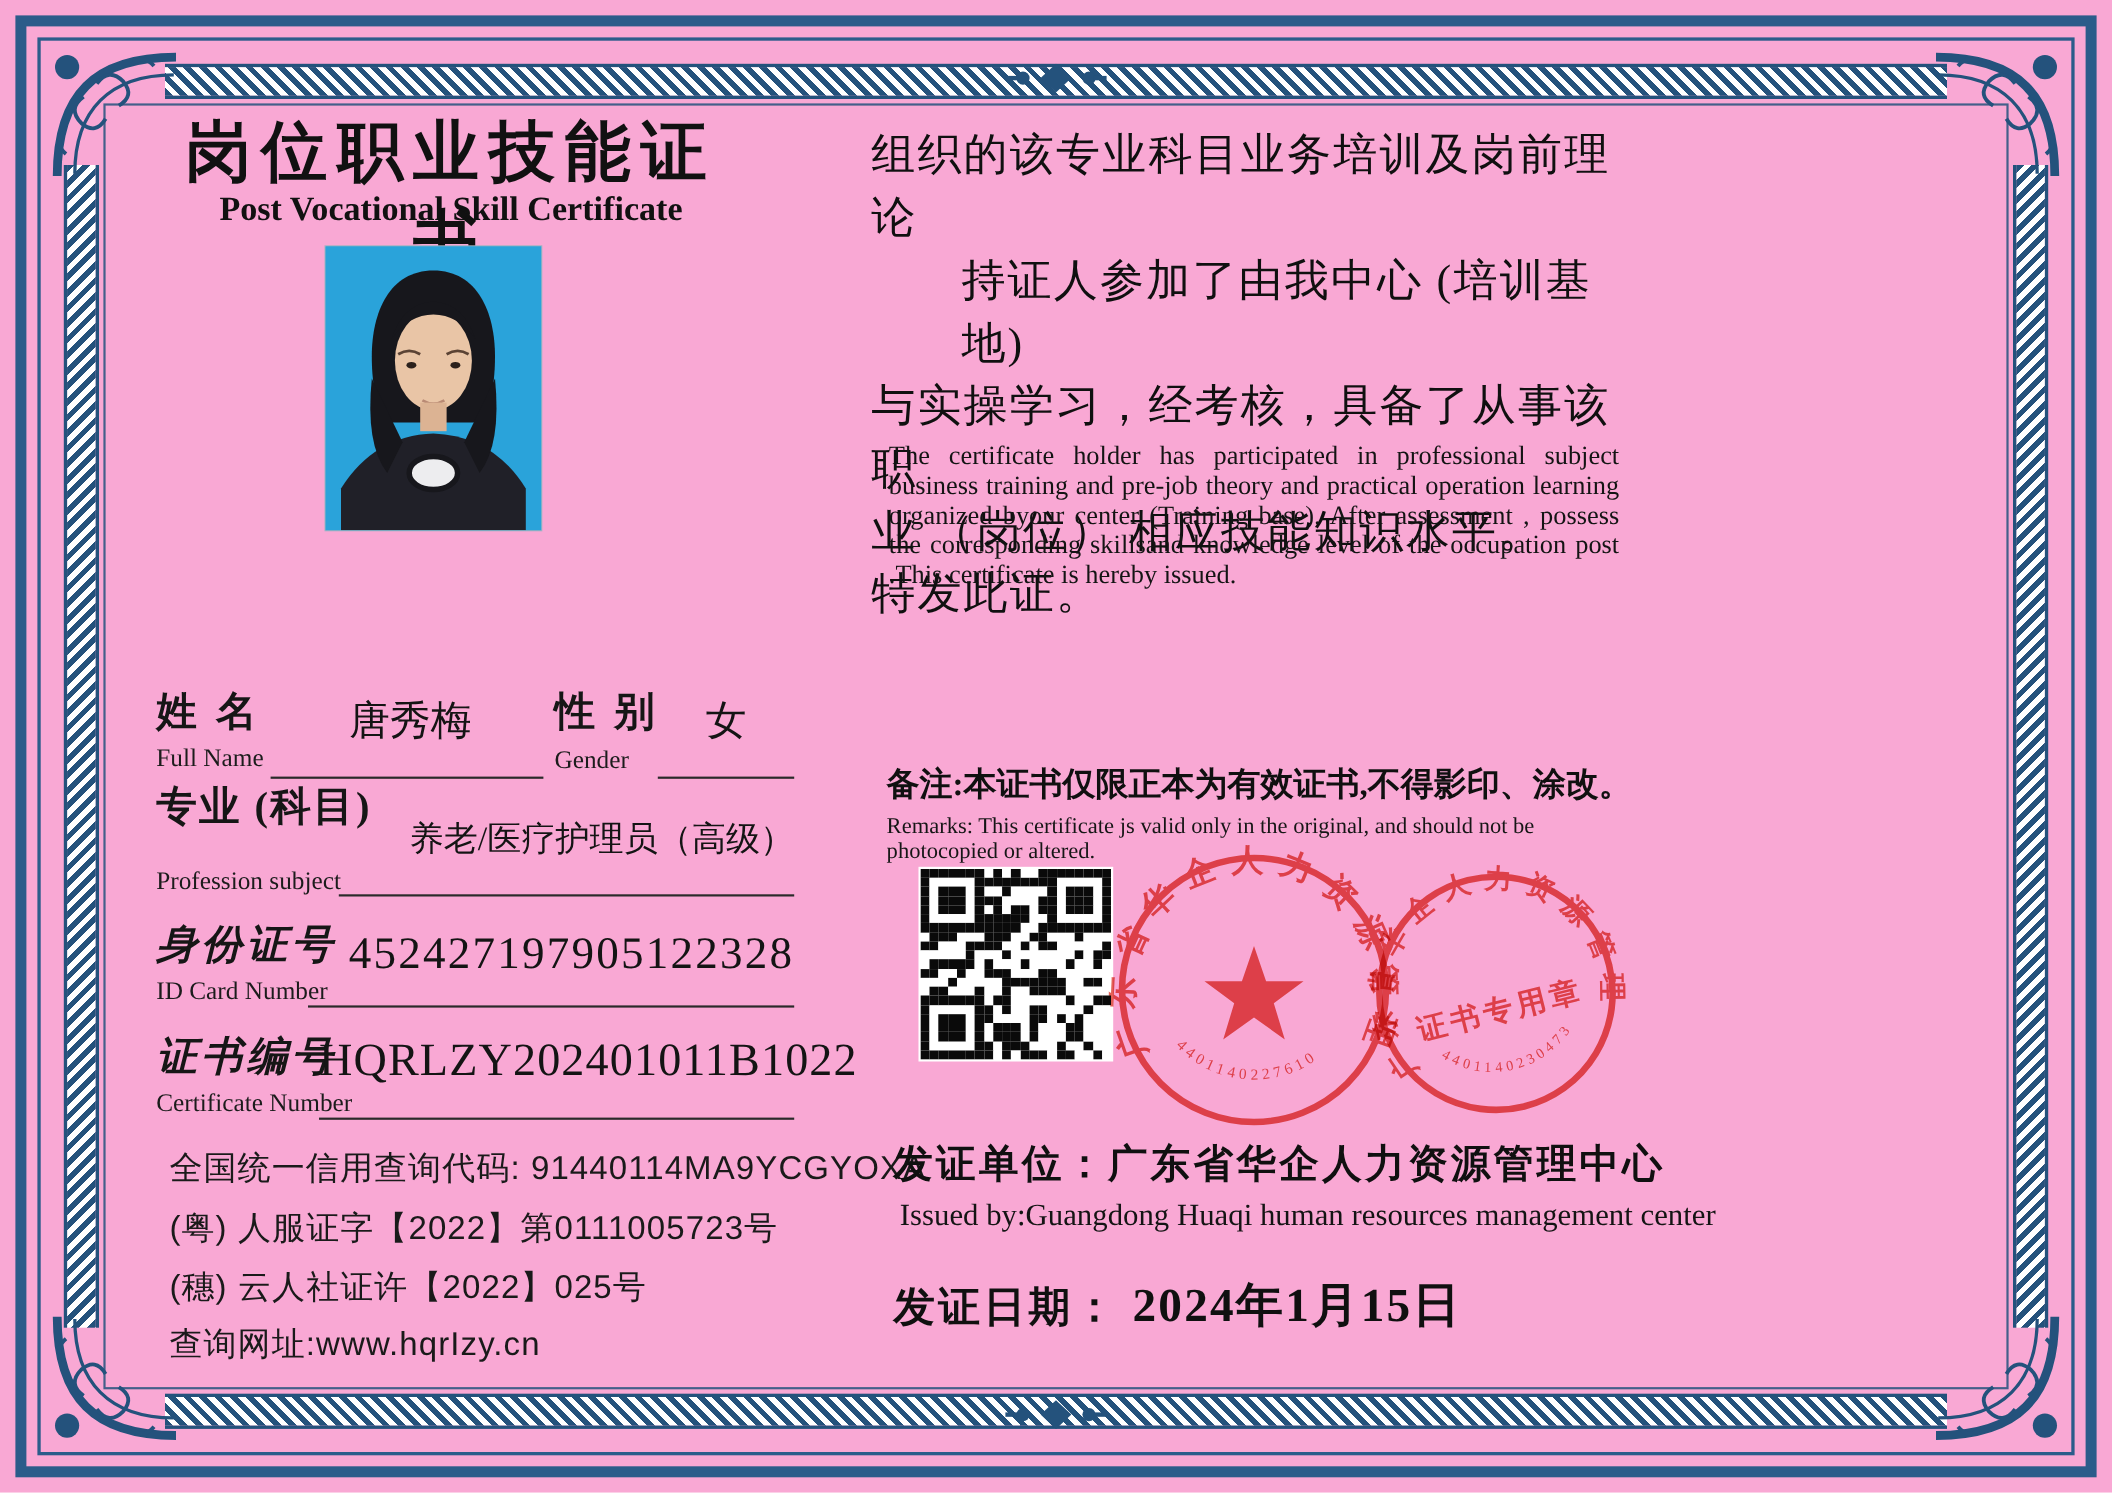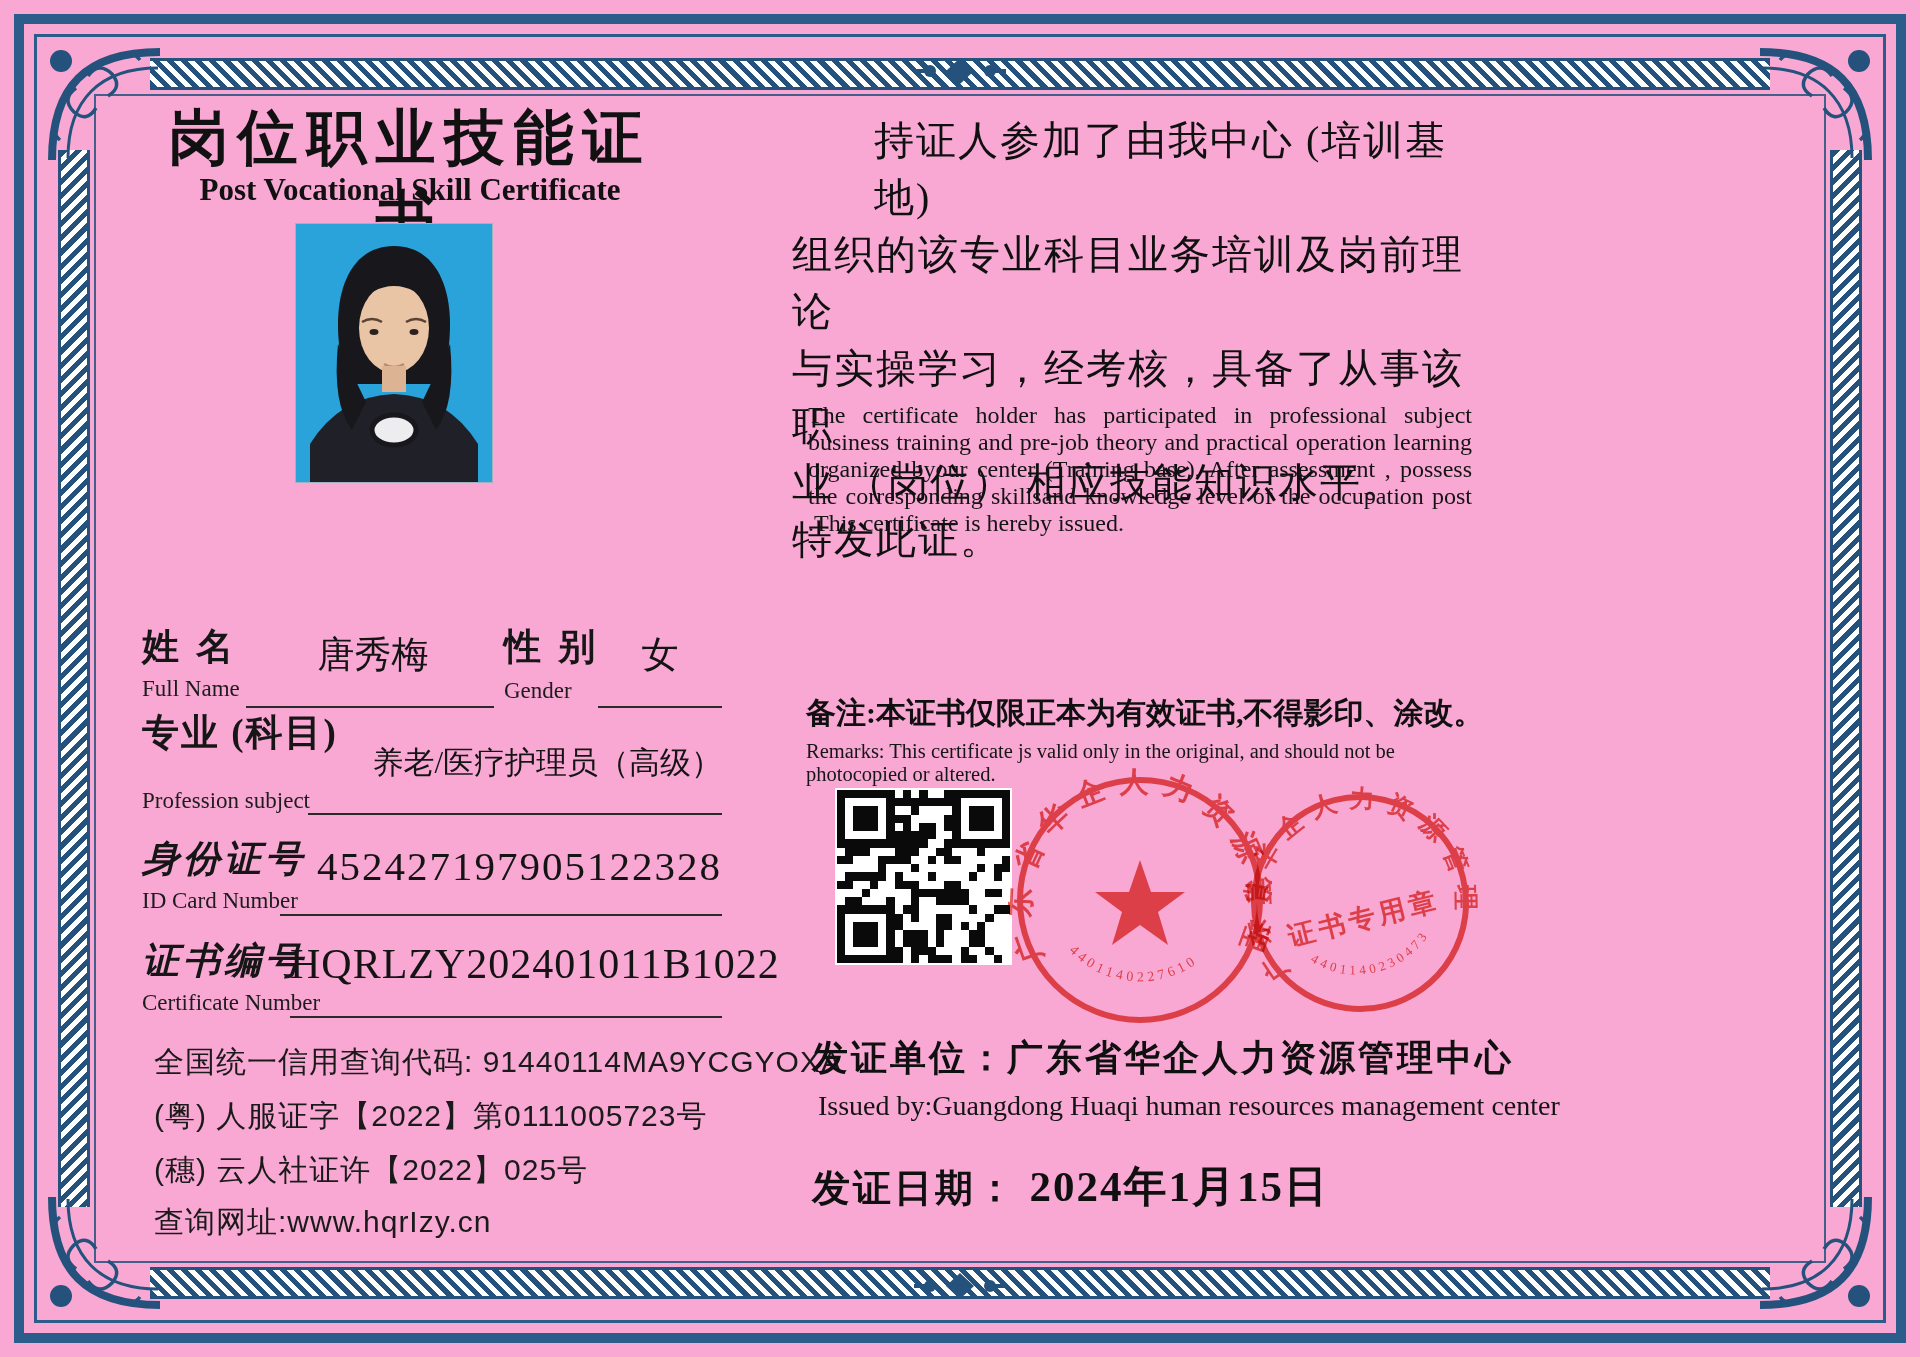--- a/index.html
+++ b/index.html
@@ -180,22 +180,22 @@
   <div class="field-label-en" style="left:142px;top:990px;">Certificate Number</div>
   <div class="uline" style="left:290px;top:1016px;width:432px;"></div>
   <div class="field-value" style="left:290px;top:940px;width:432px;text-align:center;font-size:42px;letter-spacing:1px;">HQRLZY202401011B1022</div>
 
   <div class="footer-line" style="top:1042px;">全国统一信用查询代码:  91440114MA9YCGYOXA</div>
   <div class="footer-line" style="top:1096px;">(粤) 人服证字【2022】第0111005723号</div>
   <div class="footer-line" style="top:1150px;">(穗) 云人社证许【2022】025号</div>
   <div class="footer-line" style="top:1202px;">查询网址:www.hqrIzy.cn</div>
 
   <div class="body-zh">
+    <div class="ln">组织的该专业科目业务培训及岗前理论</div>
     <div class="ln first">持证人参加了由我中心 (培训基地)</div>
-    <div class="ln">组织的该专业科目业务培训及岗前理论</div>
     <div class="ln">与实操学习，经考核，具备了从事该职</div>
     <div class="ln">业 （岗位） 相应技能知识水平。</div>
     <div class="ln">特发此证。</div>
   </div>
   <div class="body-en">The certificate holder has participated in professional subject business training and pre-job theory and practical operation learning organized byour center (Training base). After assessment , possess the corresponding skillsand knowledge level of the occupation post .This certificate is hereby issued.</div>
   <div class="remarks-zh">备注:本证书仅限正本为有效证书,不得影印、涂改。</div>
   <div class="remarks-en">Remarks: This certificate js valid only in the original, and should not be photocopied or altered.</div>
 
   <div class="qr">
       <div class="qr-grid">

